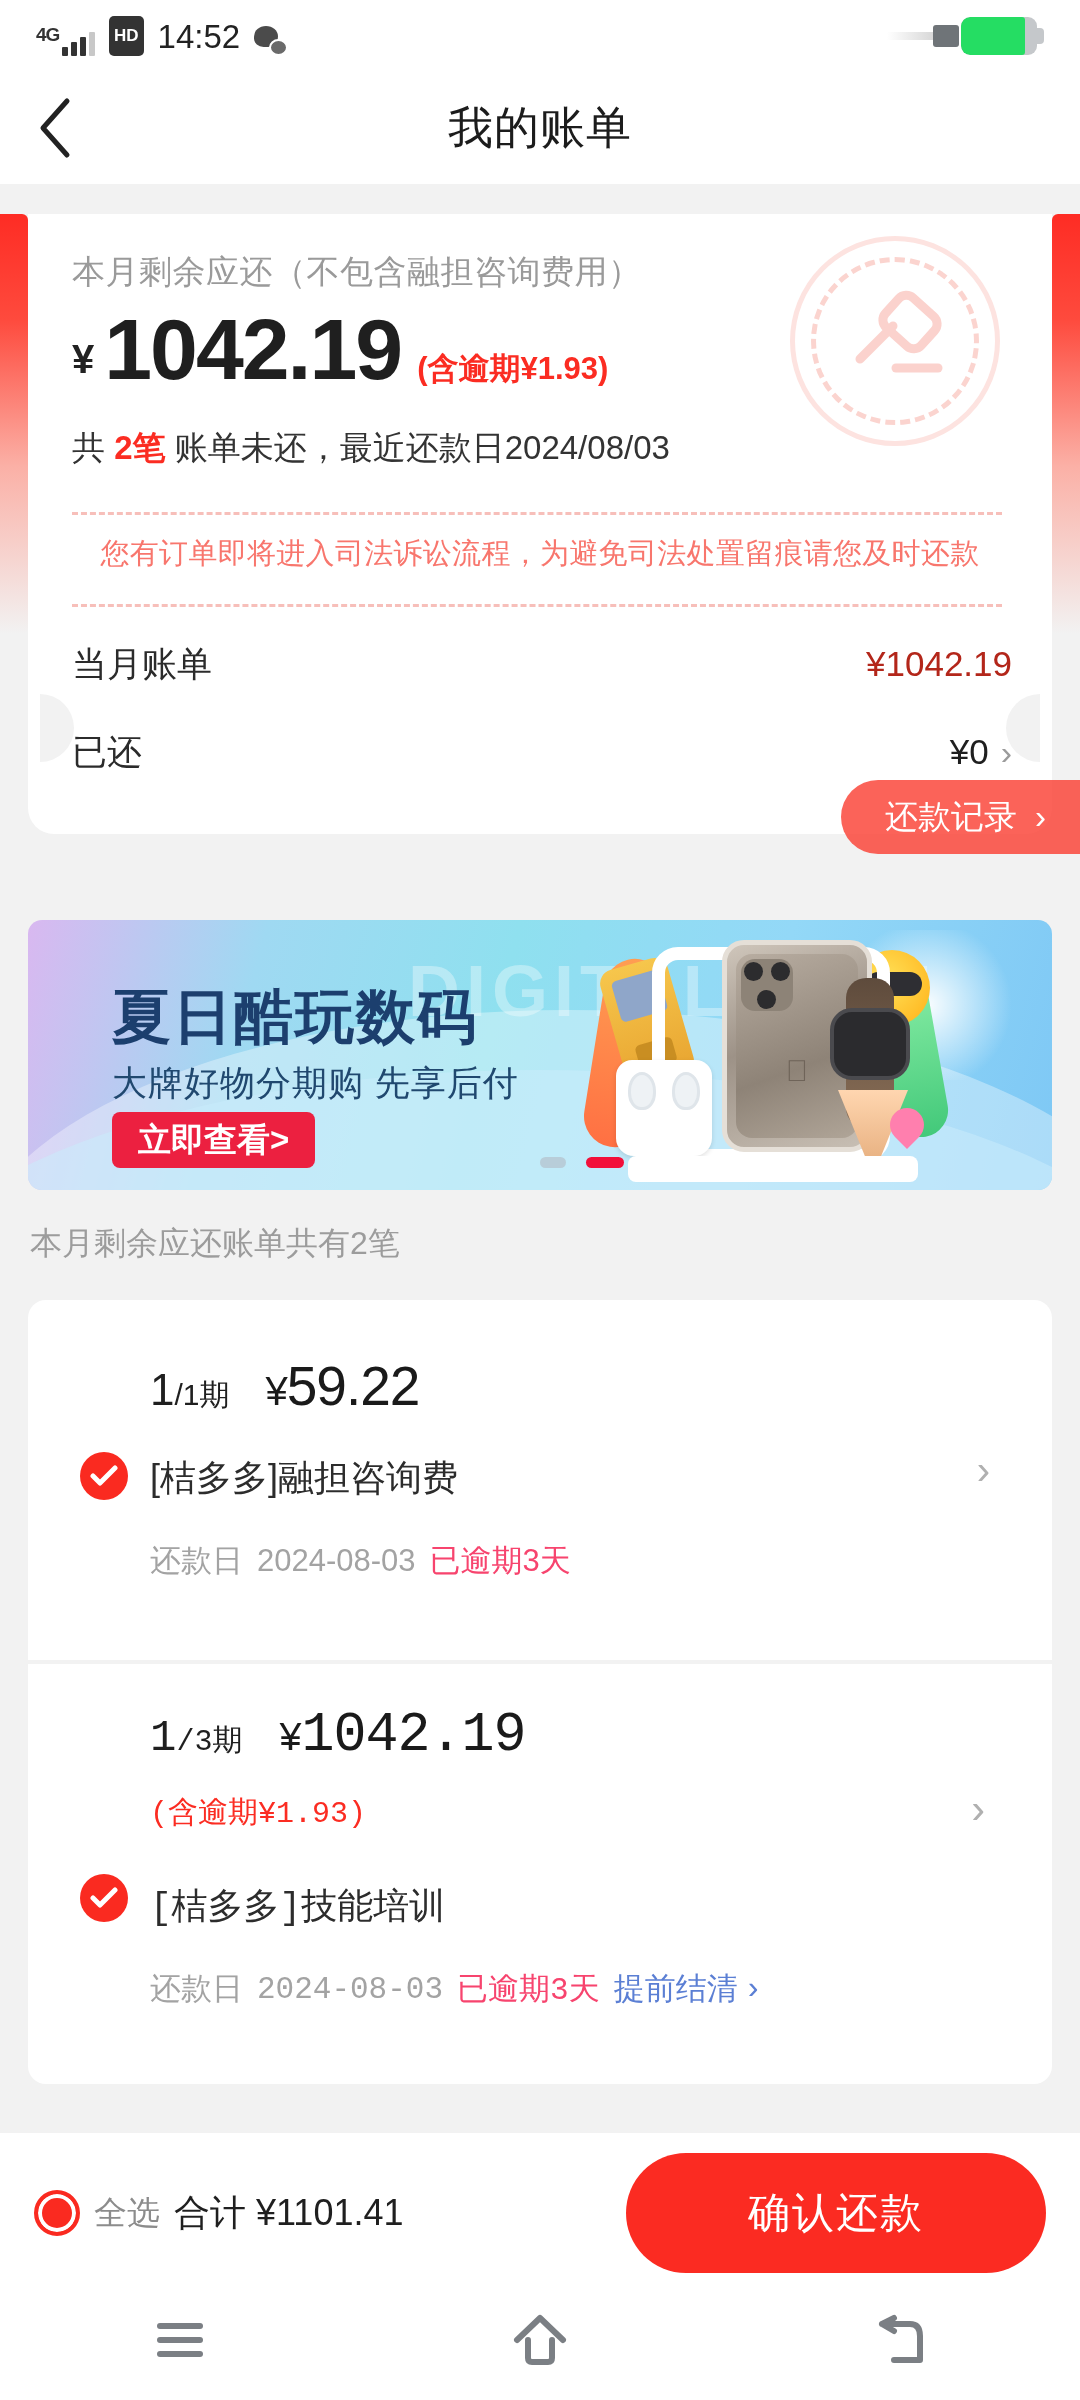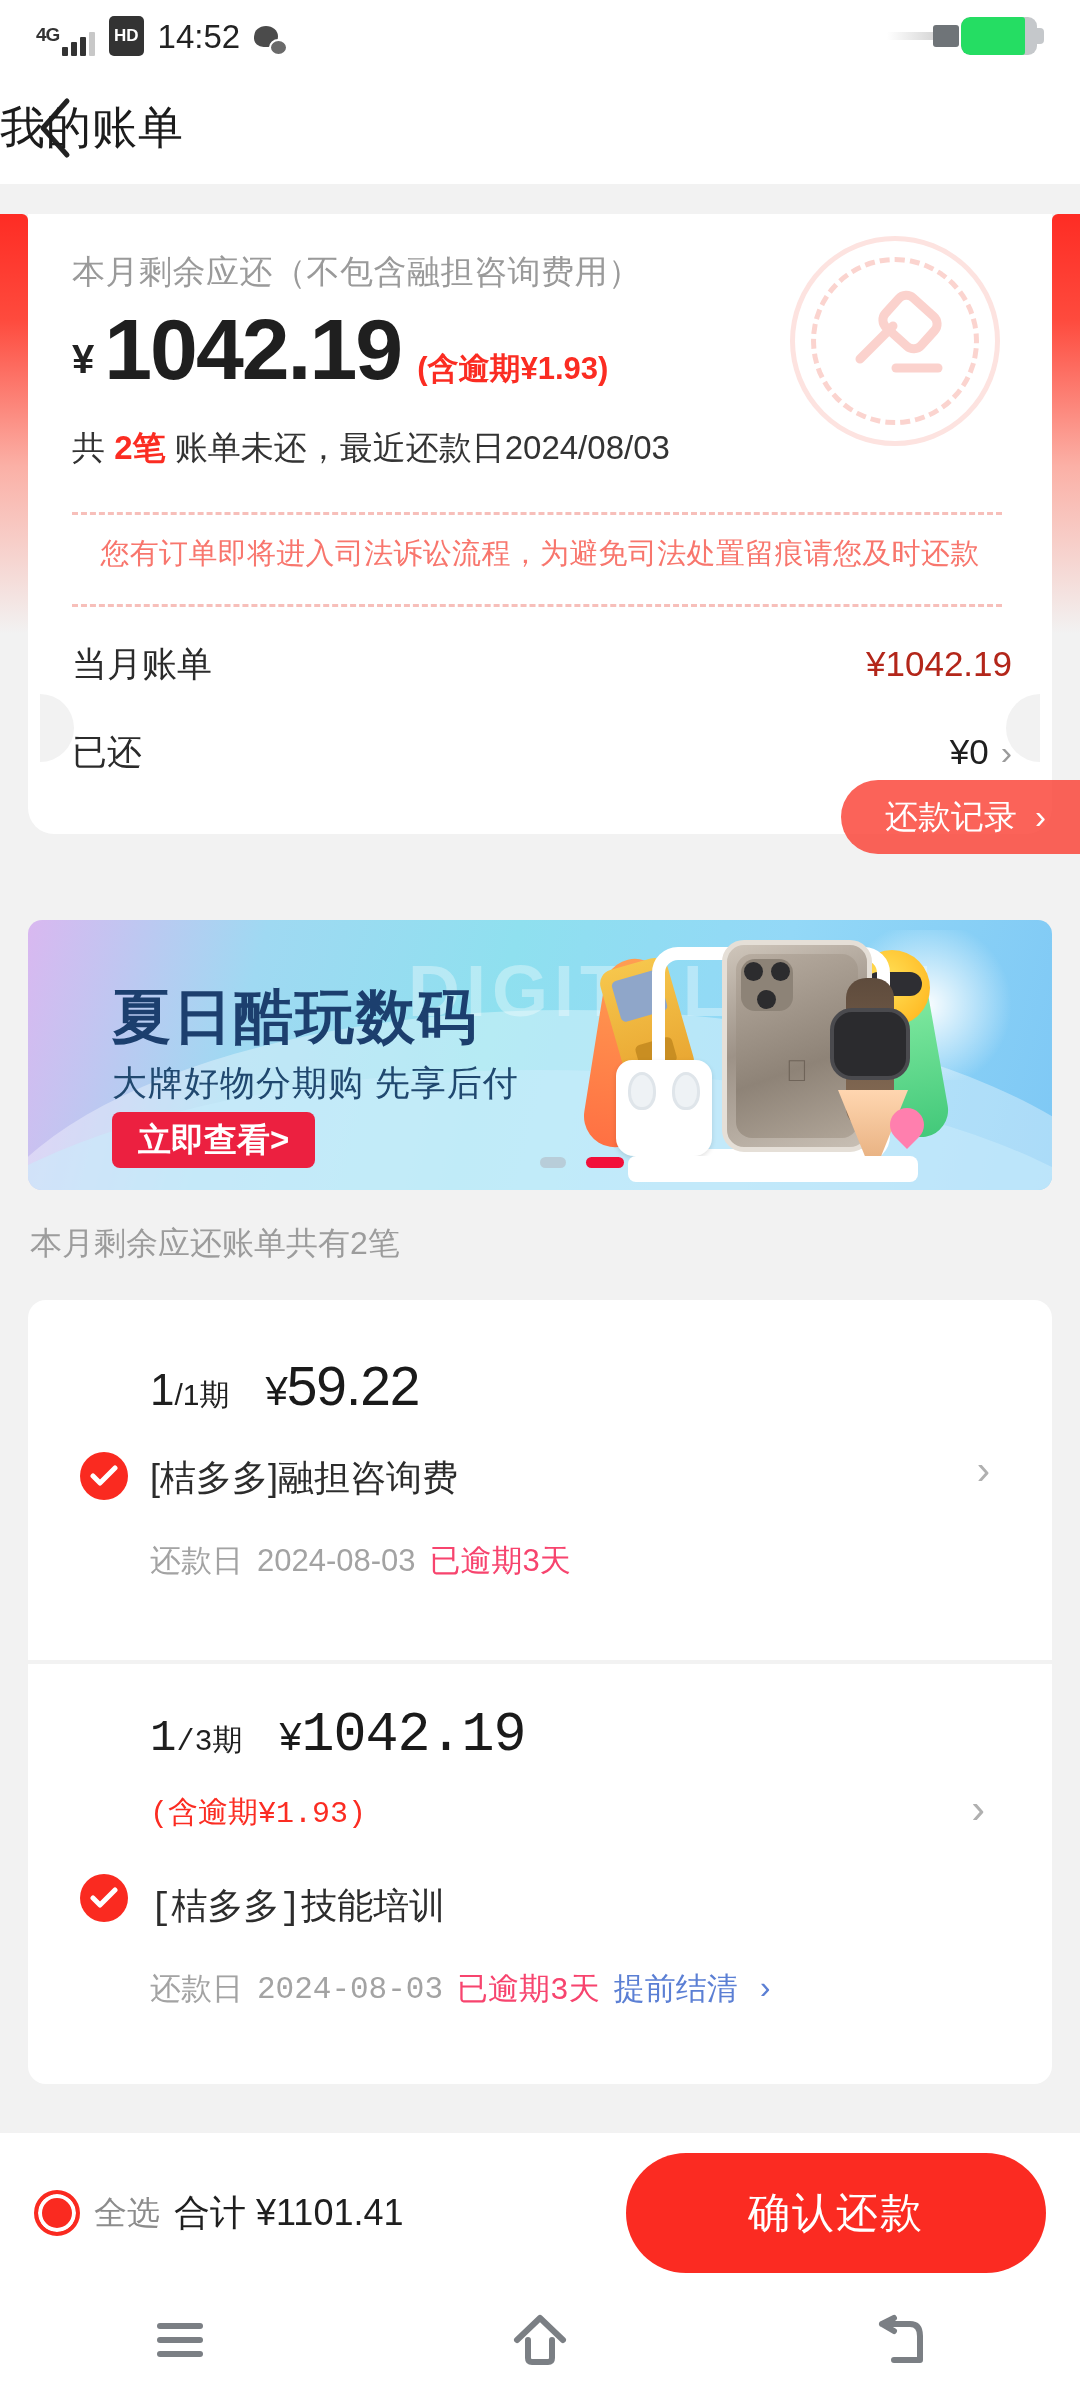--- a/index.html
+++ b/index.html
@@ -42,21 +42,21 @@
   .batt-cap { width:7px; height:16px; background:#c5c8cb; border-radius:0 4px 4px 0; }
 
   
   .header {
     position:absolute; top:72px; left:0; width:1080px; height:112px;
     background:#ffffff; display:flex; align-items:center;
   }
   .back-btn { width:110px; height:112px; display:flex; align-items:center; justify-content:center; }
   .back-btn svg { display:block; }
   .page-title {
-    position:absolute; left:0; right:0; 
+    position:absolute; left:0; right:0; text-align:center;
     font-size:45px; color:#1c1c1c; letter-spacing:1px; font-weight:500;
   }
 
   
   .summary-wrap { position:absolute; top:184px; left:0; width:1080px; height:680px; }
   .edge {
     position:absolute; top:30px; width:28px; height:420px;
     background:linear-gradient(180deg,#fe2c24 0%, #fe4a3d 25%, #fbb0a6 60%, #f2f2f2 100%);
   }
   .edge.left { left:0; border-radius:0 6px 6px 0;}
@@ -205,21 +205,21 @@
   .bi-amt { font-size:55px; font-weight:500; color:#1a1a1a; letter-spacing:-1px;}
   .bi-amt .y { font-size:40px; font-weight:400; }
   .bi-over { font-size:30px; color:#fb2c22; }
   .bi-check {
     position:absolute; left:52px; width:48px; height:48px; border-radius:50%;
     background:#fa2a20; display:flex; align-items:center; justify-content:center;
   }
   .bi-name { position:absolute; left:122px; font-size:36px; color:#2c2c2c; }
   .bi-date { position:absolute; left:122px; font-size:31px; color:#a3a3a3; display:flex; align-items:center; gap:14px;}
   .bi-date .od { color:#f7446e; }
-  .bi-date .settle { color:#5b7fd4; display:flex; align-items:center; gap:18px;}
+  .bi-date .settle { color:#5b7fd4; display:flex; align-items:center; gap:6px;}
   .bi-chev { position:absolute; right:62px; color:#b0b0b0; font-size:40px; font-weight:300;}
 
   
   .bottom-bar {
     position:absolute; left:0; bottom:107px; width:1080px; height:160px;
     background:#fff; display:flex; align-items:center; padding:0 34px;
   }
   .sel-all { display:flex; align-items:center; gap:14px; }
   .radio { width:46px; height:46px; border-radius:50%; border:4px solid #fa2a20; background:#fa2a20;
      box-shadow: inset 0 0 0 4px #fff; }

